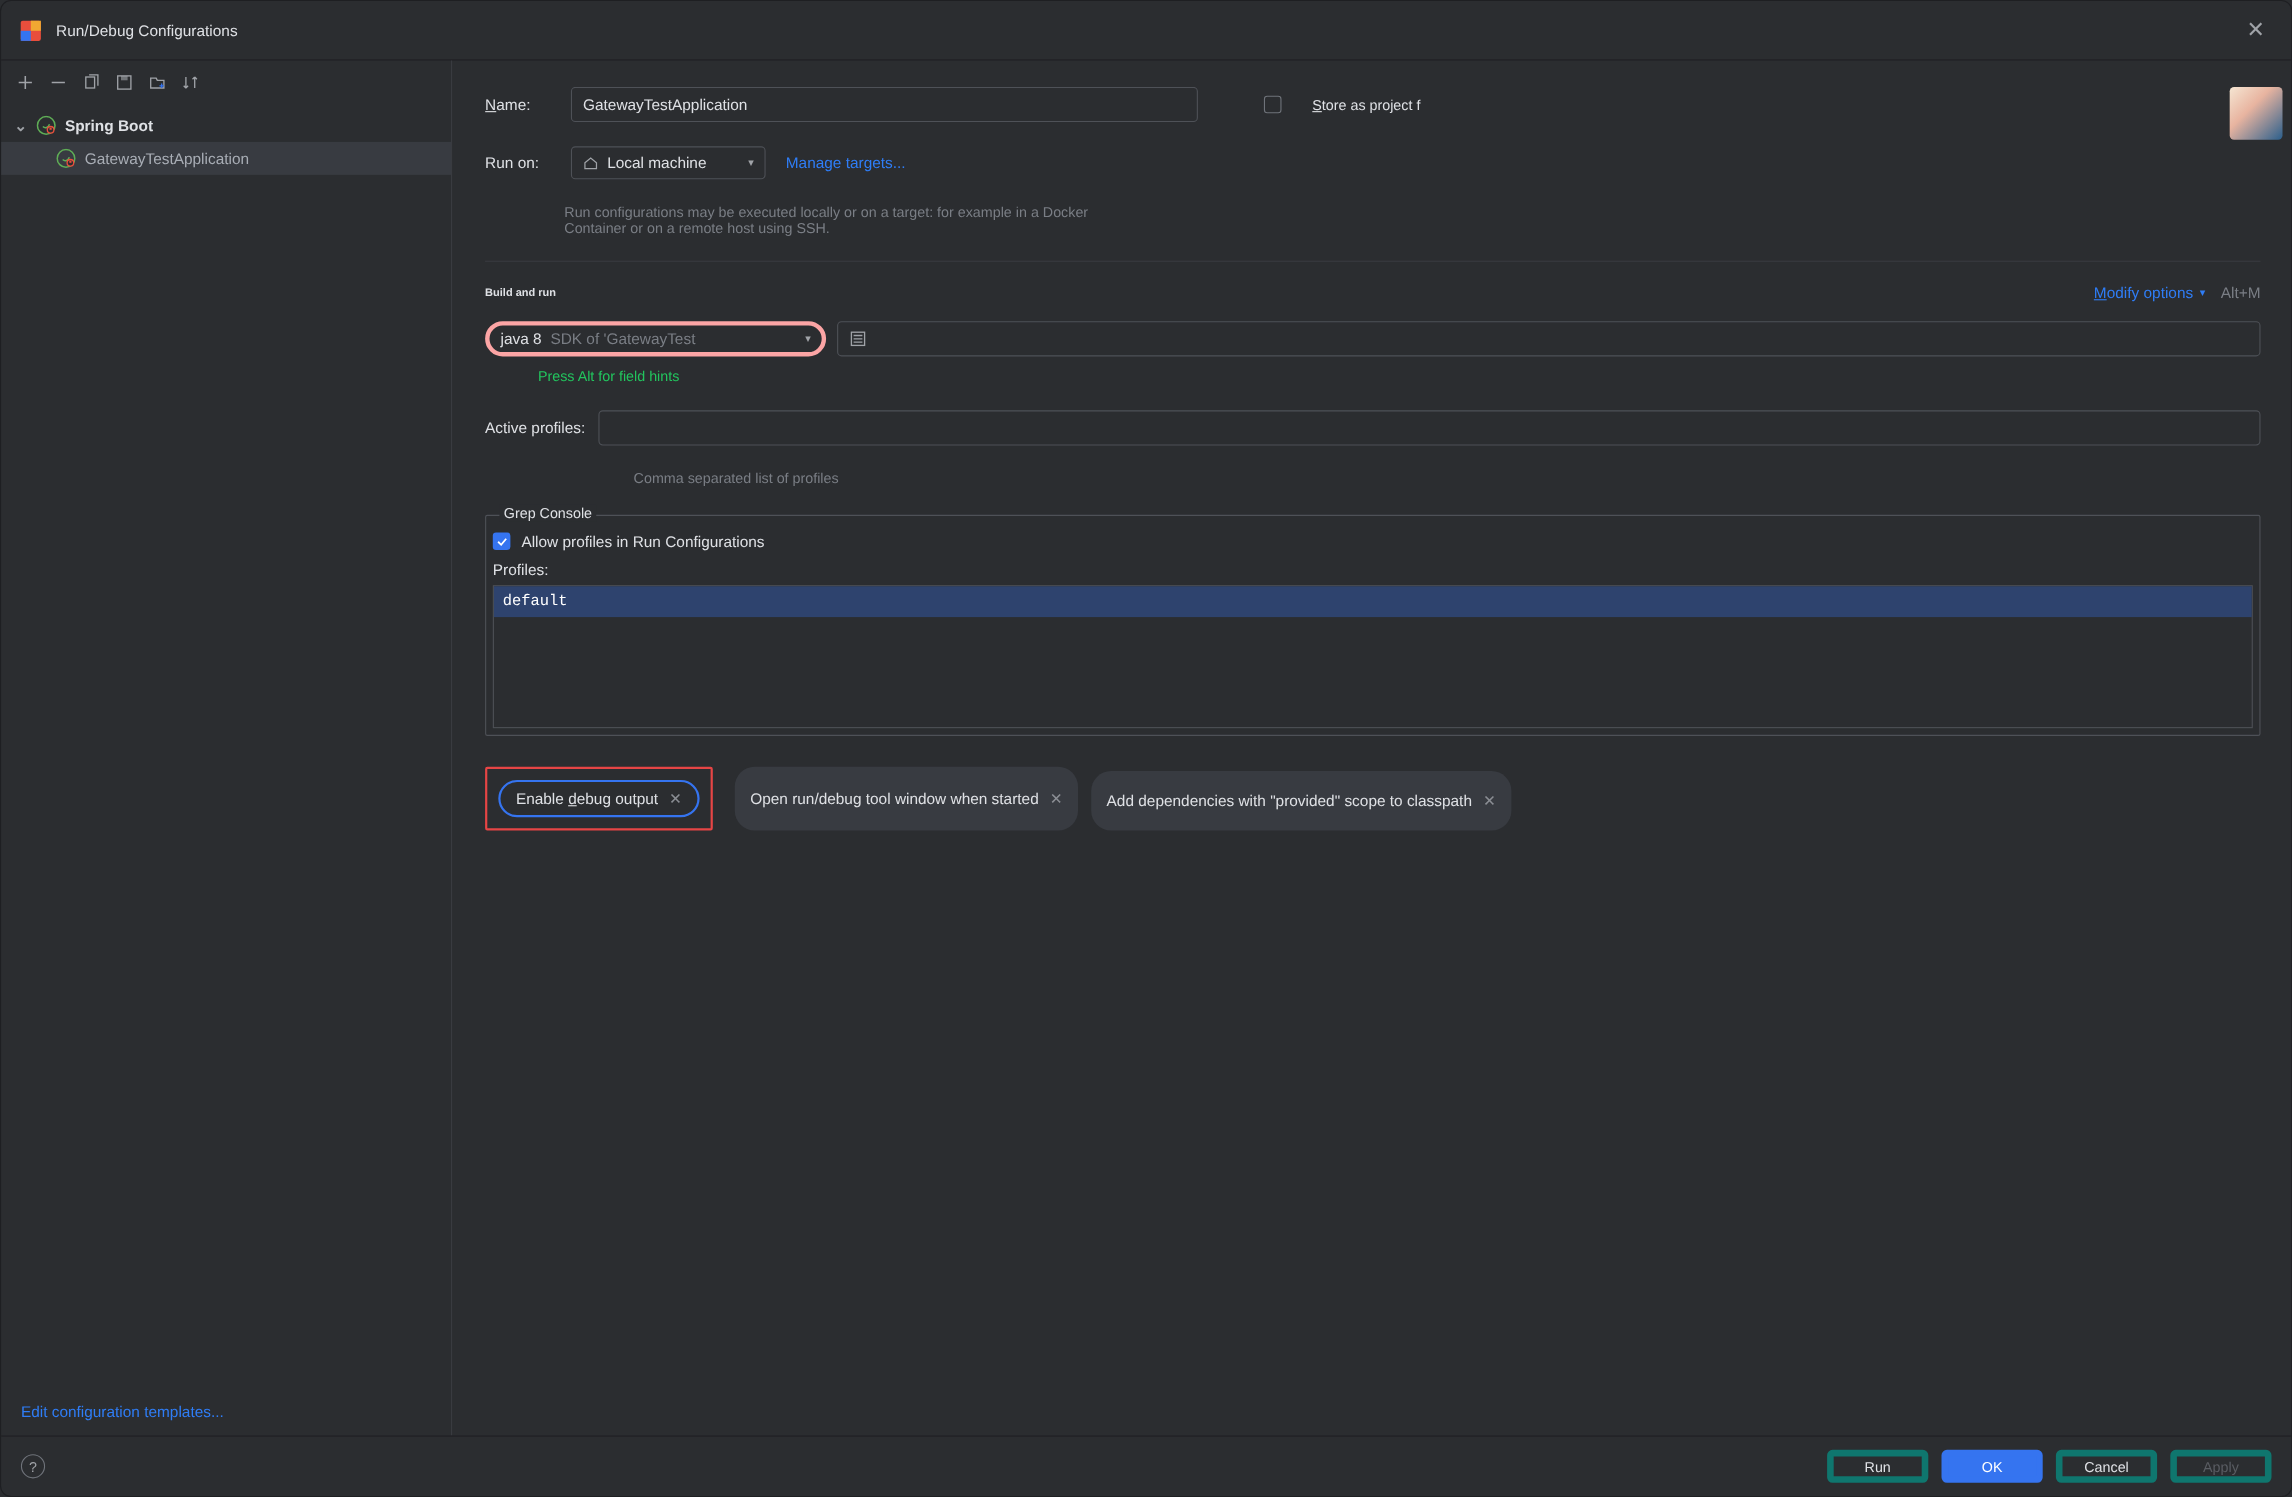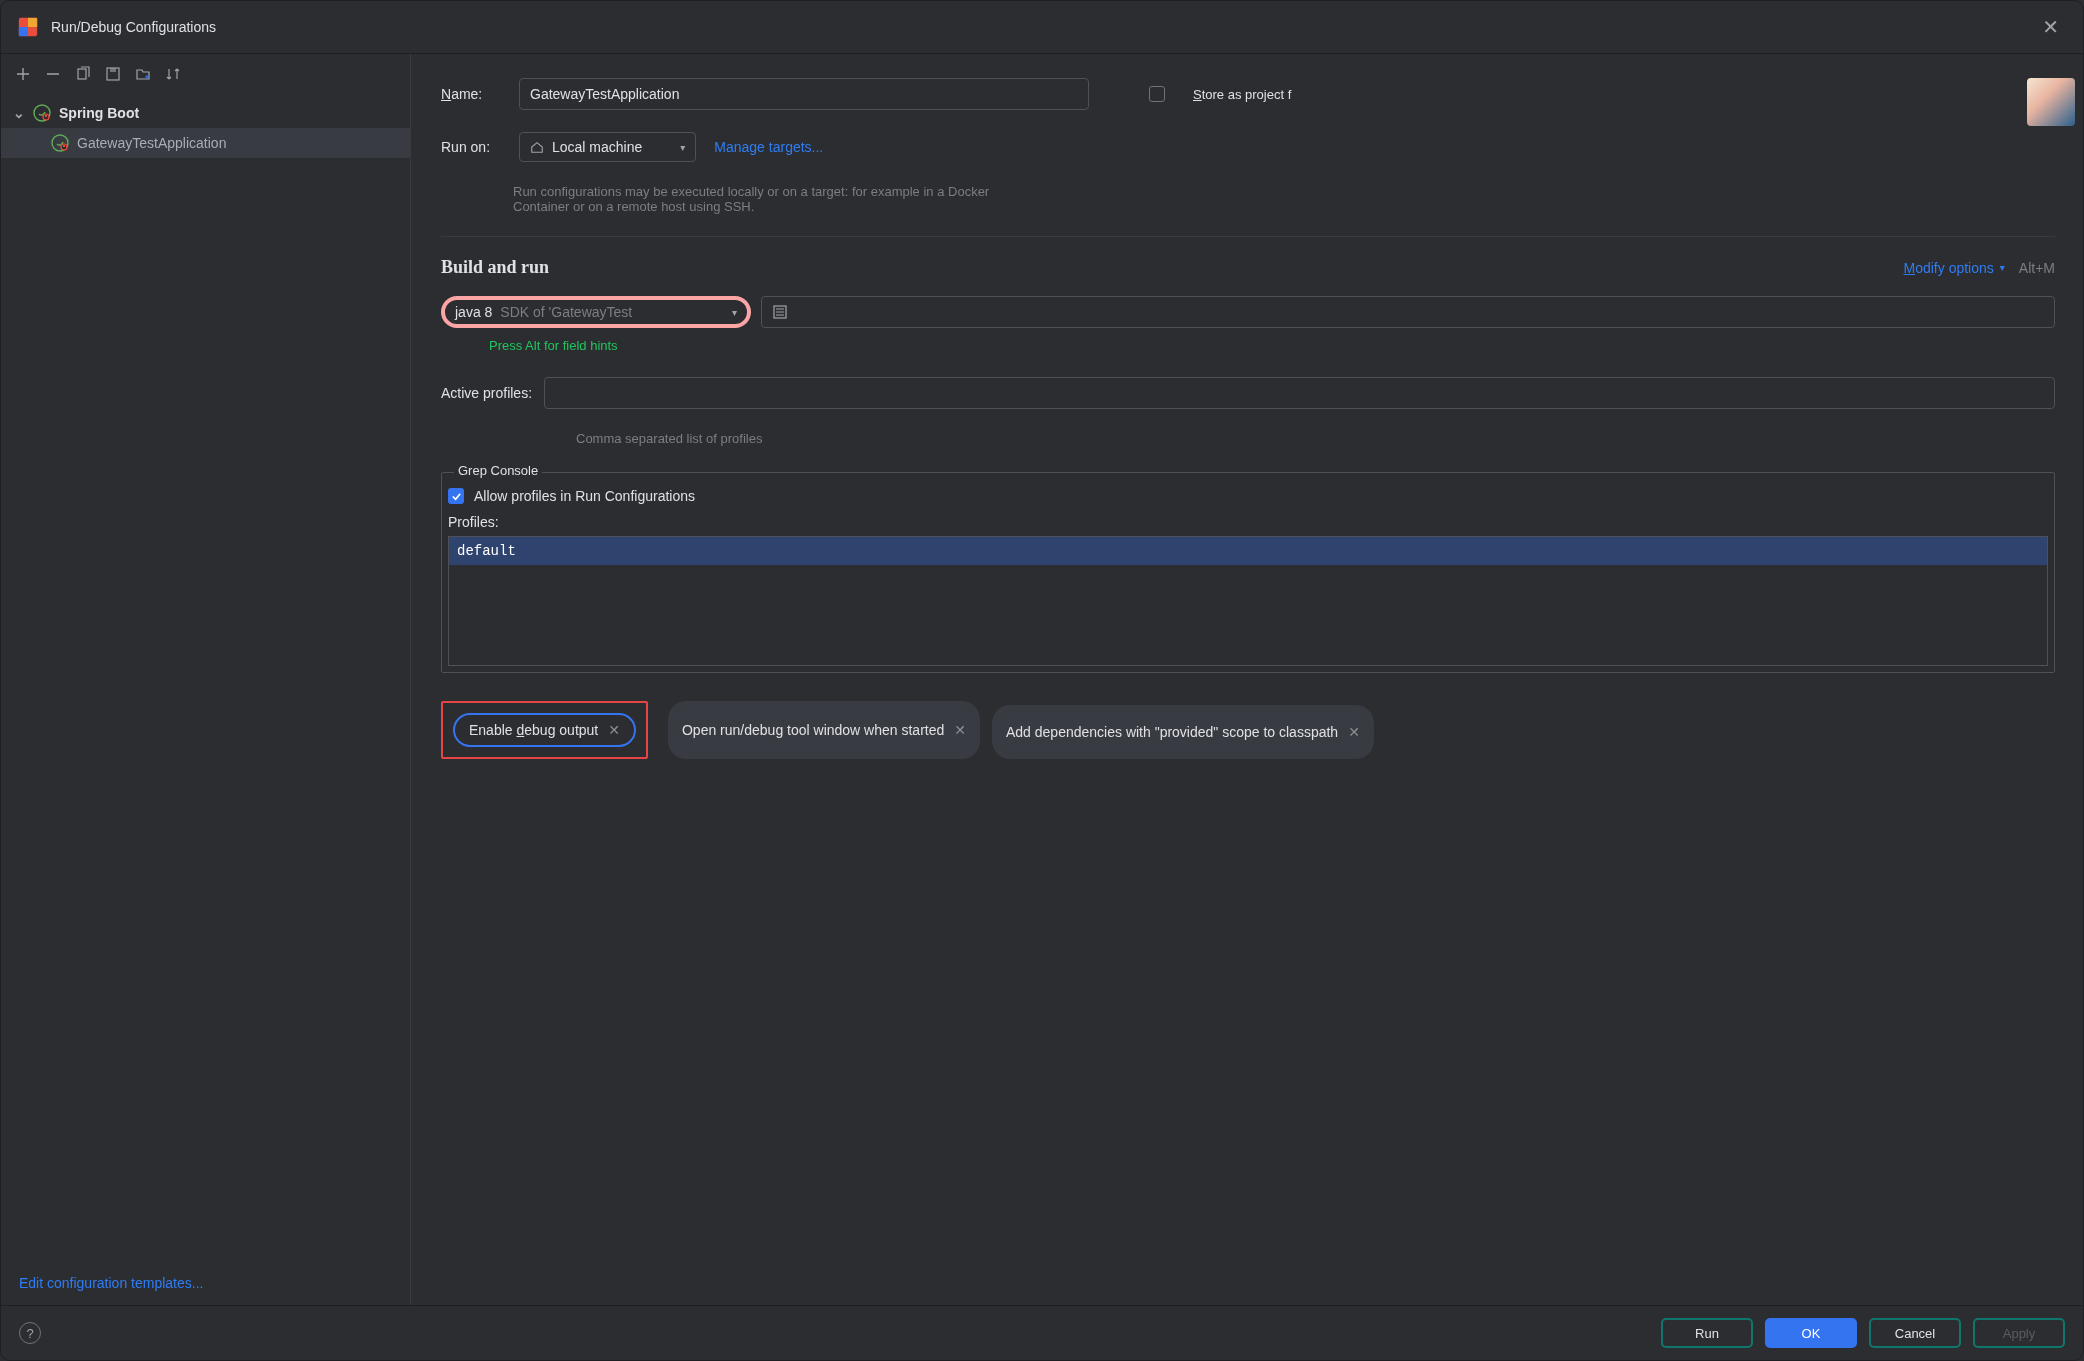--- a/index.html
+++ b/index.html
@@ -39,21 +39,21 @@
 .input-text-wide { flex: 1; }
 .store-as { display: flex; align-items: center; gap: 28px; margin-left: 60px; white-space: nowrap; }
 .checkbox-empty { width: 16px; height: 16px; border: 1px solid #6f737a; border-radius: 3px; cursor: pointer; }
 .dropdown { display: flex; align-items: center; gap: 8px; height: 30px; background: #2b2d30; border: 1px solid #4e5157; border-radius: 4px; padding: 0 10px; cursor: pointer; font-size: 14px; }
 .dropdown .home-icon { width: 14px; height: 14px; color: #a0a3a8; }
 .dropdown .caret { margin-left: 30px; color: #a0a3a8; font-size: 10px; }
 .help-text { color: #7a7e85; font-size: 13px; margin-left: 72px; margin-bottom: 22px; }
 .hr { border: none; border-top: 1px solid #393b40; margin-bottom: 20px; }
 
 .section-head { display: flex; align-items: center; margin-bottom: 18px; }
-.section-title { font-weight: 600; font-size: 18px; flex: 1; font-family: Liberation Serif, serif; }
+.section-title { font-weight: 600; font-size: 10px; flex: 1; }
 .modify-link { color: #2f7df6; cursor: pointer; font-size: 14px; display: flex; align-items: center; gap: 6px; }
 .shortcut { color: #7a7e85; margin-left: 14px; font-size: 14px; }
 
 .build-row { display: flex; gap: 10px; margin-bottom: 10px; }
 .sdk-drop { display: flex; align-items: center; height: 32px; background: #2b2d30; border: 4px solid #fca5a5; border-radius: 16px; padding: 0 10px; width: 310px; cursor: pointer; font-size: 14px; }
 .sdk-drop .sdk-hint { color: #7a7e85; margin-left: 8px; flex: 1; overflow: hidden; text-overflow: ellipsis; white-space: nowrap; }
 .sdk-drop .caret { color: #a0a3a8; font-size: 10px; }
 .main-class { flex: 1; display: flex; align-items: center; height: 32px; background: #2b2d30; border: 1px solid #4e5157; border-radius: 4px; padding: 0 10px; font-family: ui-monospace, monospace; font-size: 14px; color: #dfe1e5; }
 .main-class span { flex: 1; }
 .list-icon { color: #a0a3a8; width: 16px; height: 16px; cursor: pointer; }
@@ -77,21 +77,21 @@
 .chips { display: flex; flex-wrap: wrap; gap: 12px; }
 .chip { display: flex; align-items: center; gap: 10px; background: #383b41; border-radius: 18px; padding: 7px 14px; font-size: 14px; cursor: pointer; }
 .chip .x { color: #8b8e94; font-size: 14px; }
 .chip.highlighted { background: transparent; border: 2px solid #3574f0; }
 .highlight-box { border: 2px solid #e64545; padding: 10px 10px 10px 10px; display: inline-block; border-radius: 2px; margin-right: 8px; }
 
 
 .bottombar { display: flex; align-items: center; padding: 12px 18px; border-top: 1px solid #1e1f22; gap: 12px; }
 .bottombar .help-icon { width: 22px; height: 22px; border: 1.5px solid #6f737a; border-radius: 50%; display: flex; align-items: center; justify-content: center; color: #a0a3a8; font-size: 13px; cursor: pointer; }
 .bottombar .spacer { flex: 1; }
-.btn { min-width: 92px; height: 30px; border-radius: 5px; border: 2px solid #0f766e; background: #2b2d30; color: #dfe1e5; font-size: 13px; cursor: pointer; }
+.btn { min-width: 92px; height: 30px; border-radius: 5px; border: 6px solid #0f766e; background: #2b2d30; color: #dfe1e5; font-size: 13px; cursor: pointer; }
 .btn.primary { background: #3574f0; border-color: #3574f0; color: #fff; }
 .btn.disabled { color: #5a5d63; cursor: default; }
 </style>
 </head>
 <body>
 
 <div class="dialog">
 
   <div class="titlebar">
     <svg class="logo" viewBox="0 0 24 24">

